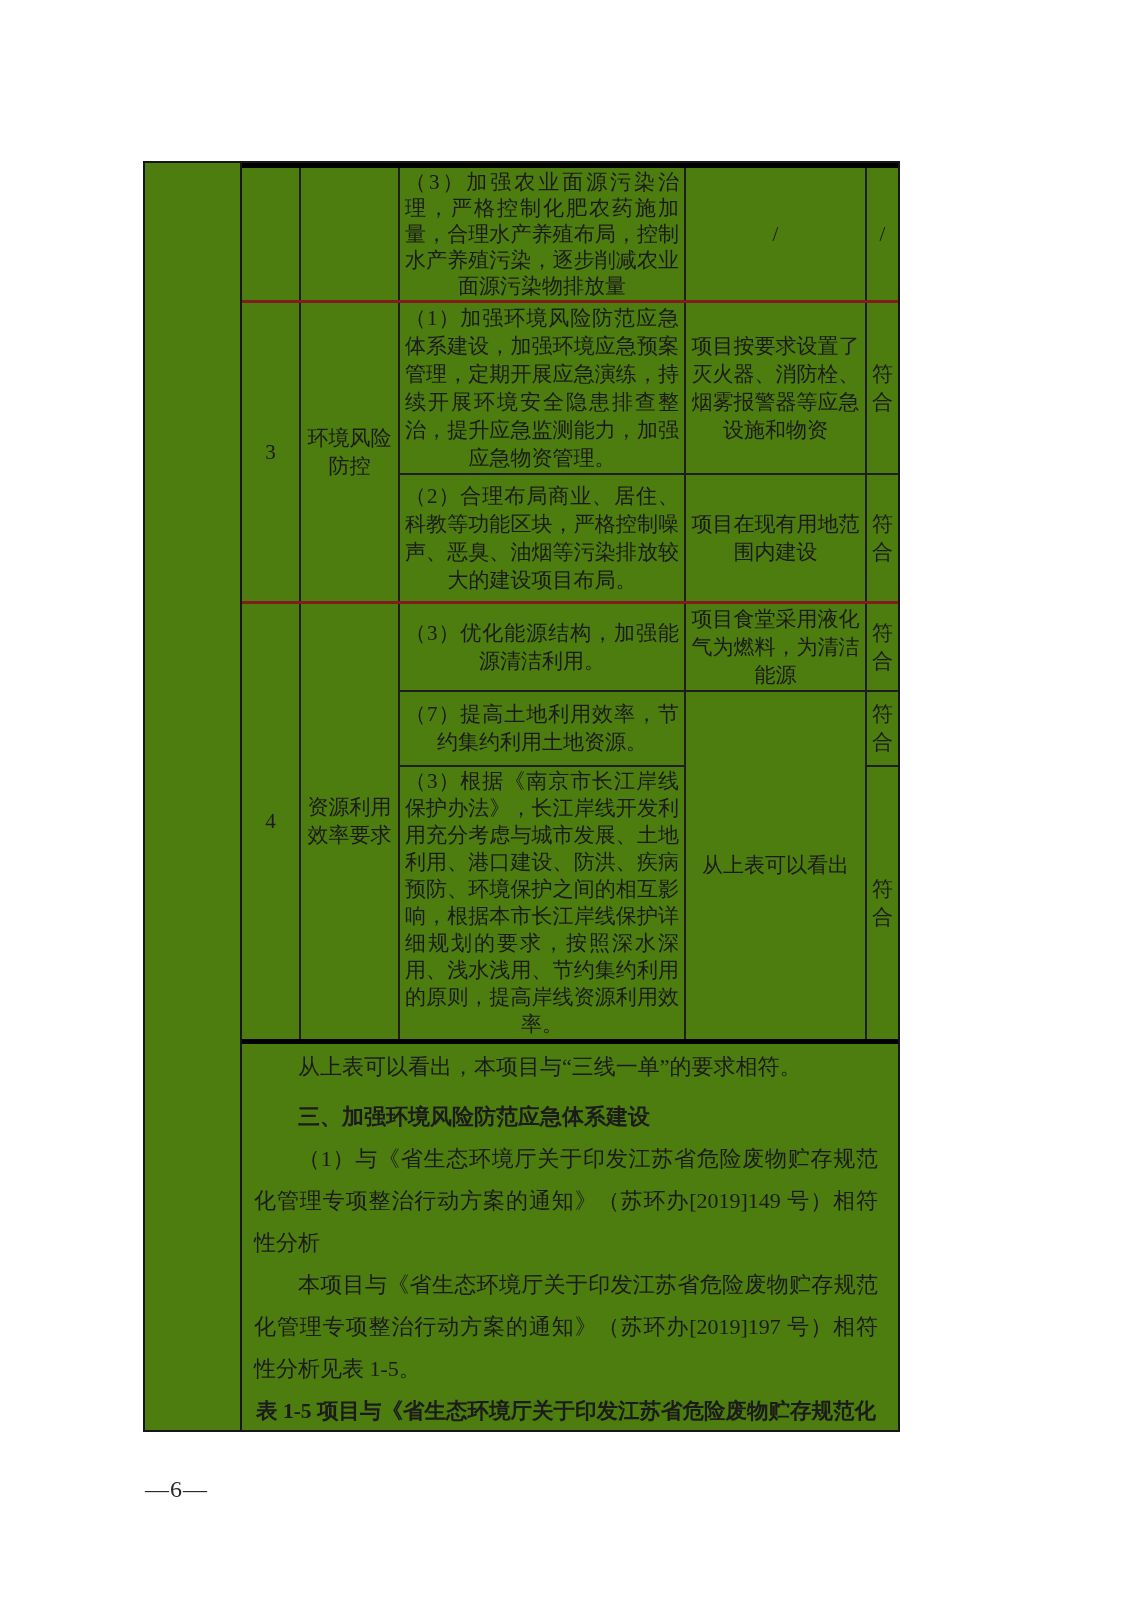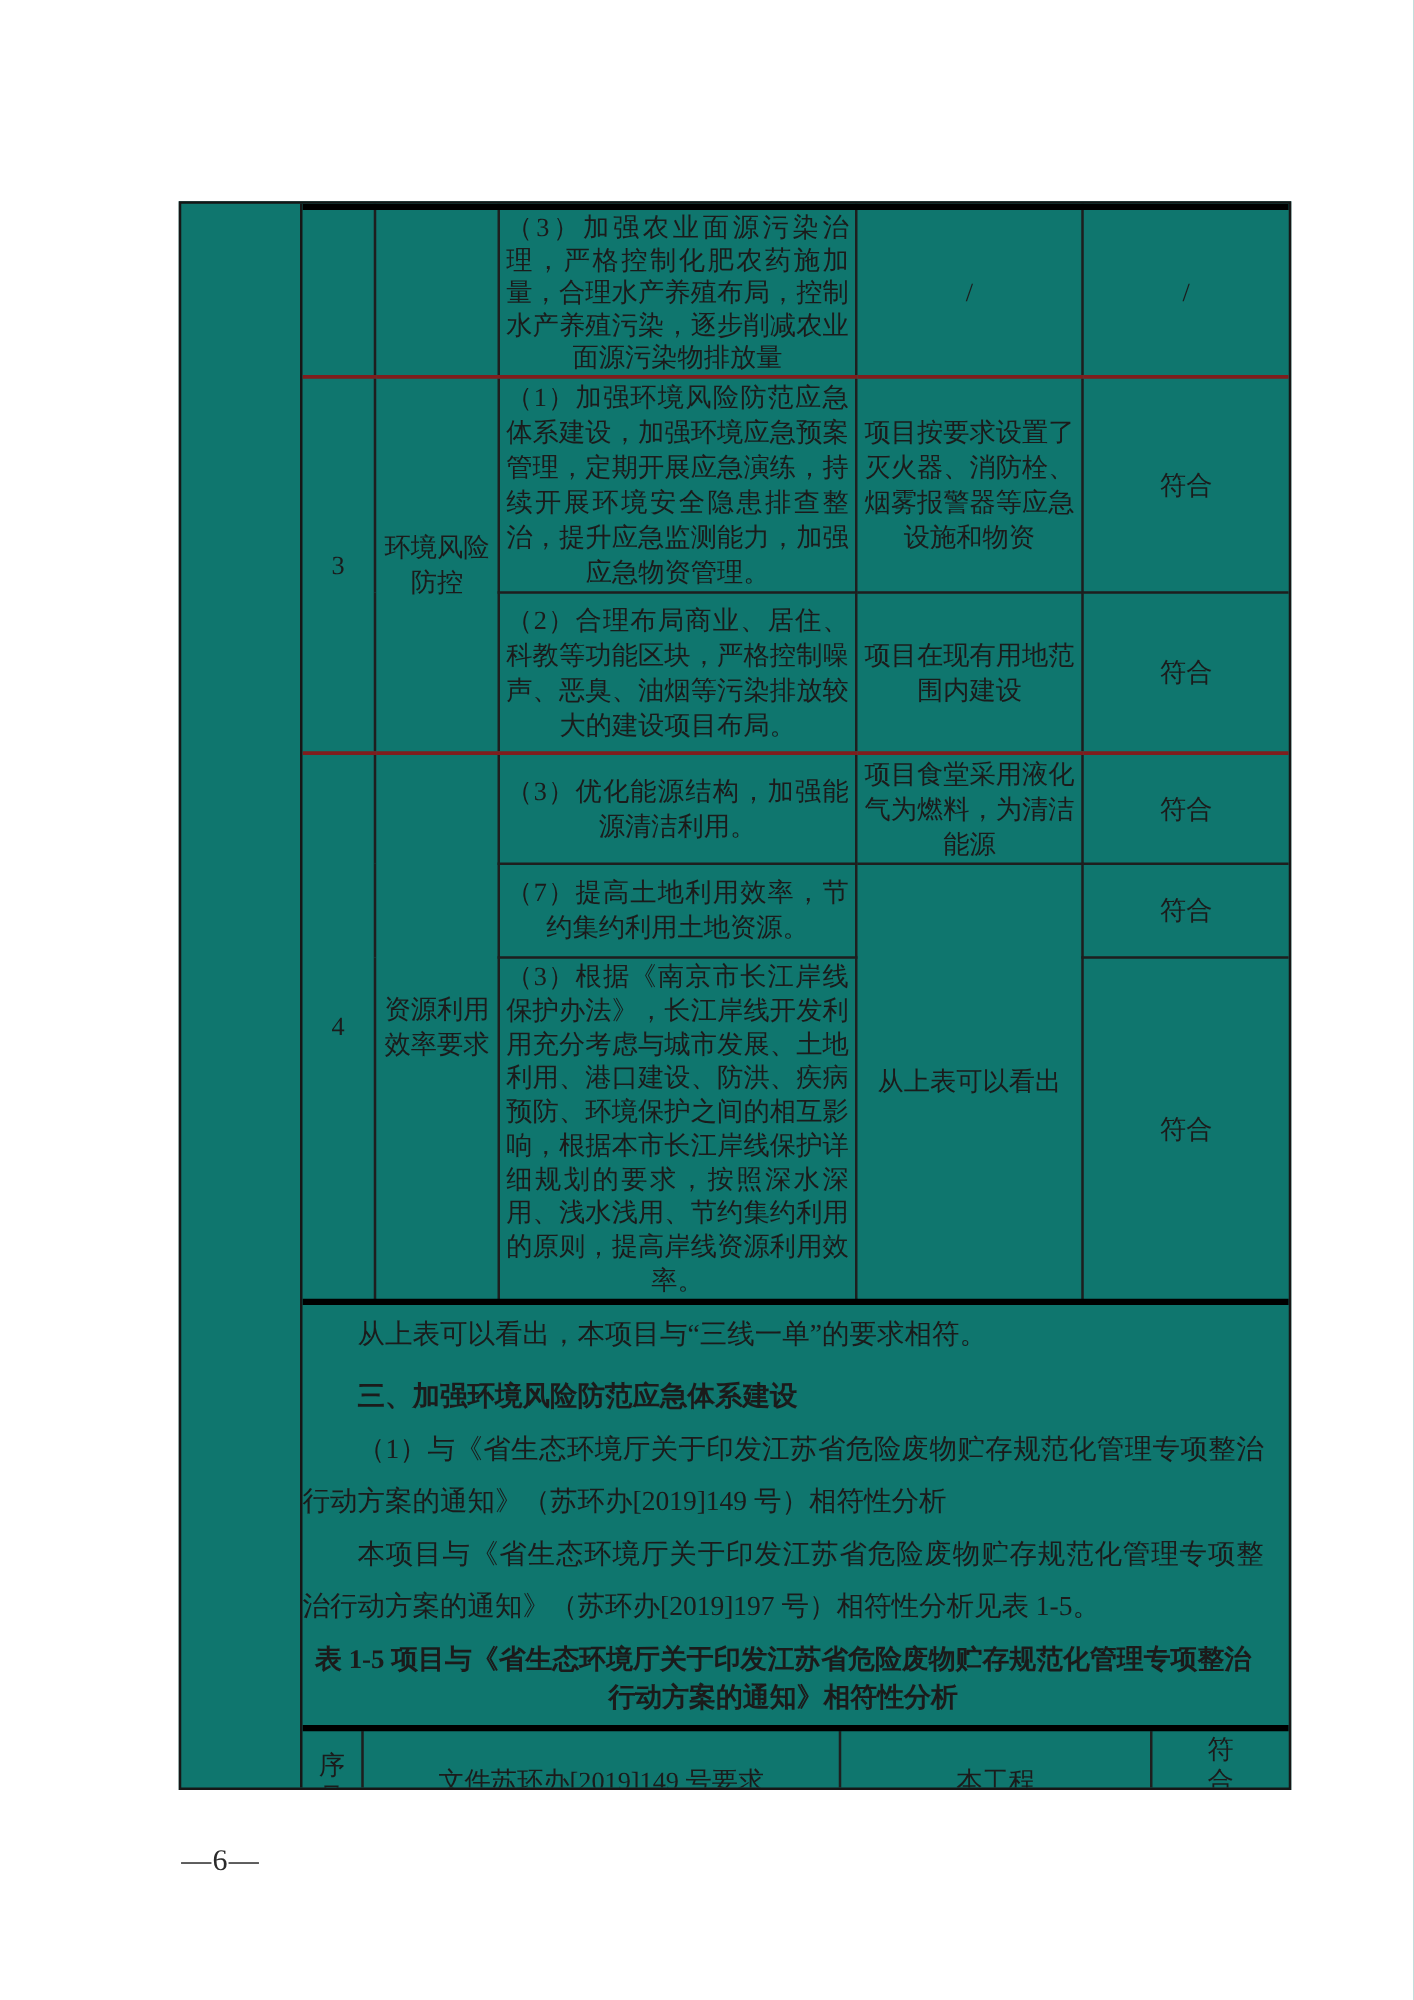--- a/index.html
+++ b/index.html
@@ -2,23 +2,23 @@
 <html><head>
 <meta charset="utf-8">
 <style>
   html,body { margin:0; padding:0; }
   body {
     width:1131px; height:1600px; position:relative;
     background:#ffffff; color:#1b1b1b;
     font-family:"Liberation Serif","DejaVu Serif",serif;
   }
   .frame {
-    position:absolute; left:143px; top:161px; width:890px; height:1271px;
+    position:absolute; left:143px; top:161px; width:757px; height:1271px;
     border:2px solid #161616; box-sizing:border-box;
-    display:flex; background:#0f766e;
+    display:flex; background:#4d7c0f;
   }
   .frame-left { flex:none; width:95px; border-right:2px solid #161616; }
   .frame-main { flex:1; min-width:0; display:flex; flex-direction:column; overflow:hidden; }
 
   table.comp {
     border-collapse:collapse; table-layout:fixed; width:100%;
     font-size:21px; line-height:28px; color:#1b1b1b;
   }
   table.comp.top-table   { border-top:5px solid #000; border-bottom:5px solid #000; }
   table.comp.bottom-table{ border-top:5px solid #000; border-bottom:5px solid #000; margin-top:auto; }
@@ -28,21 +28,21 @@
   }
   table.comp td:first-child { border-left:none; }
   table.comp td:last-child  { border-right:none; }
   tr.major > td { border-top:3px solid #7f1d1d; }
 
   .req  { text-align:justify; text-align-last:center; }
   .ctr  { text-align:center; }
   .tight{ line-height:26px; }
   .lh27 { line-height:27px; }
 
-  .textblock { padding:2px 20px 0 0; font-size:22px; }
+  .textblock { padding:2px 20px 0 12px; font-size:22px; }
   p.body-para {
     margin:0; line-height:42px; text-indent:2em;
     text-align:justify;
   }
   p.summary { margin-top:0; }
   p.section-heading {
     margin:8px 0 0 0; line-height:42px; text-indent:2em;
     font-weight:bold;
   }
   p.caption {

